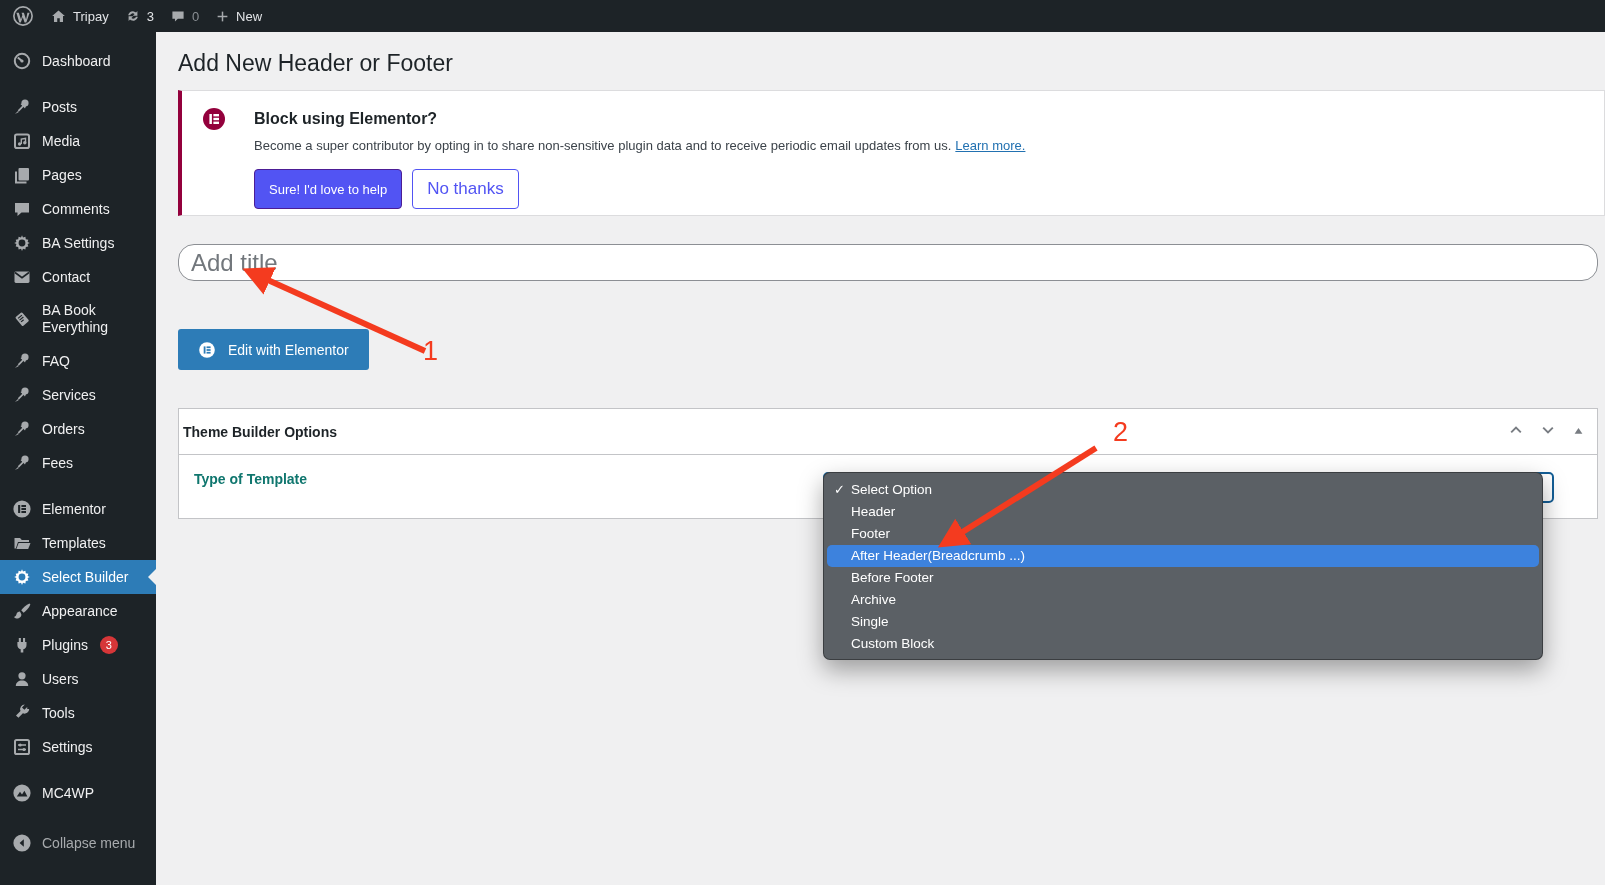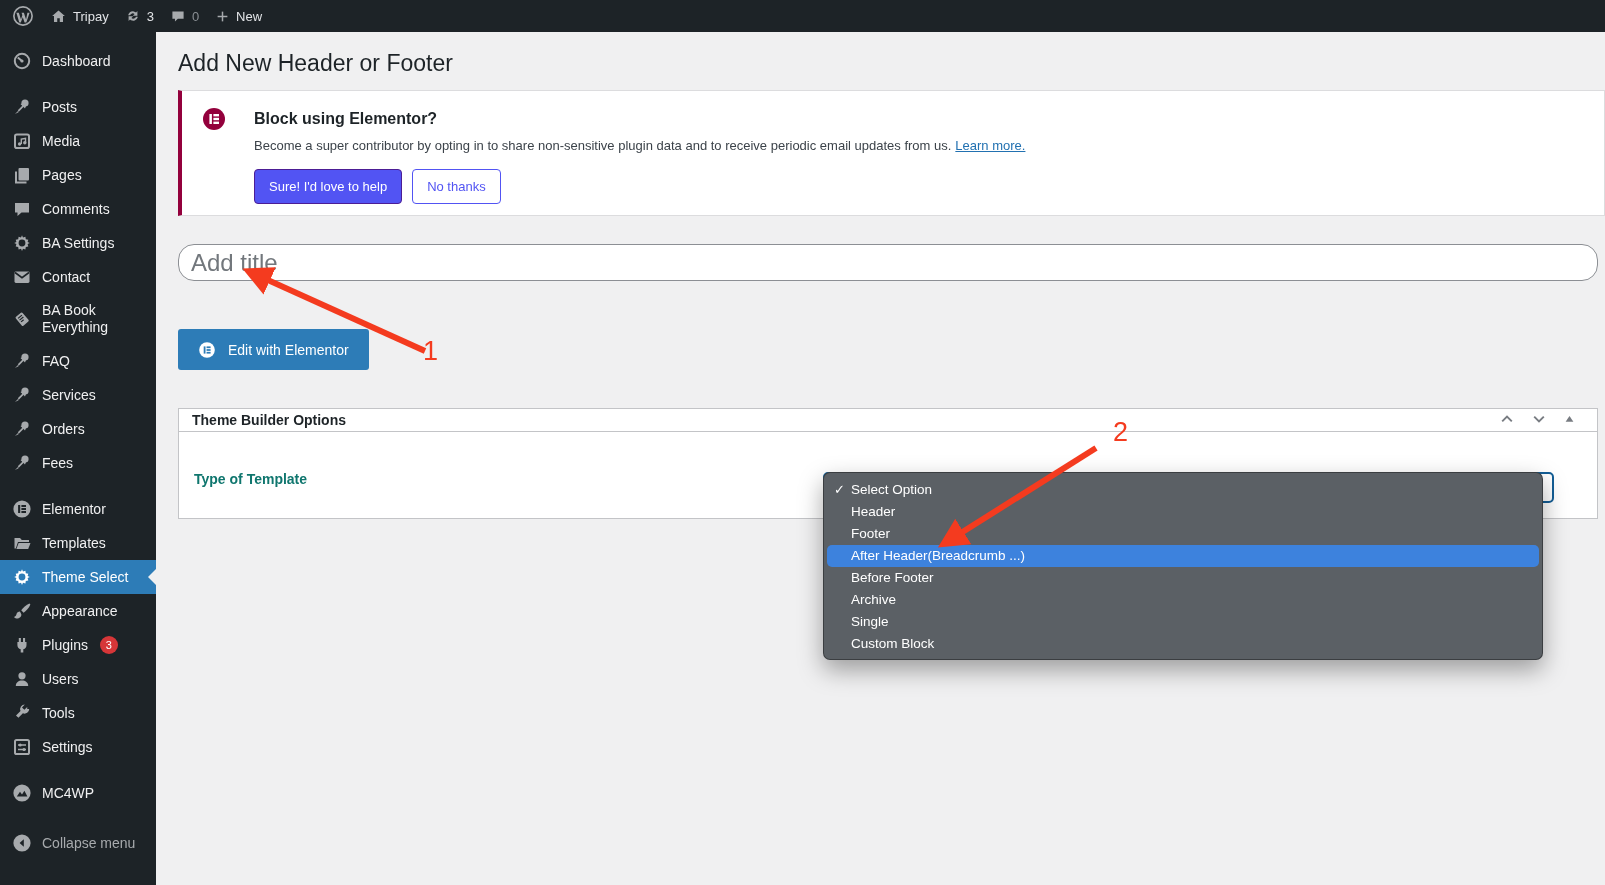--- a/index.html
+++ b/index.html
@@ -37,35 +37,35 @@
   .notice { position:absolute; left:178px; top:90px; width:1427px; height:126px; background:#fff;
     border:1px solid #dcdcde; border-left:4px solid #93003c; z-index:5; }
   .notice-icon { position:absolute; left:20px; top:16px; width:24px; height:24px; }
   .notice-title { position:absolute; left:72px; top:19px; font-size:16px; font-weight:bold; color:#1d2327; }
   .notice-body { position:absolute; left:72px; top:47px; font-size:13px; color:#3c434a; }
   .notice-link { color:#2271b1; text-decoration:underline; cursor:pointer; margin-left:4px; }
   .notice-btns { position:absolute; left:72px; top:78px; display:flex; gap:10px; }
   .btn-purple { background:#5254f3; color:#fff; border:1px solid #4c1d95; border-radius:4px;
     font-size:13px; padding:6px 14px; cursor:pointer; font-family:inherit; }
   .btn-ghost { background:#fff; color:#5254f3; border:1px solid #5254f3; border-radius:4px;
-    font-size:13px; padding:9px 14px; cursor:pointer; font-family:inherit; }
+    font-size:17px; padding:9px 14px; cursor:pointer; font-family:inherit; }
 
   .title-input { position:absolute; left:178px; top:244px; width:1420px; height:37px;
     border:1px solid #8c8f94; border-radius:16px; background:#fff; font-size:24px; padding:0 12px;
     font-family:inherit; color:#1d2327; }
   .title-input::placeholder { color:#72777c; }
 
   .btn-elementor { position:absolute; left:178px; top:329px; height:41px; background:#2d7cb7;
     color:#fff; border:none; border-radius:3px; font-size:14px; padding:0 20px; display:flex;
     align-items:center; gap:12px; cursor:pointer; font-family:inherit; }
 
   .metabox { position:absolute; left:178px; top:408px; width:1420px; height:111px; background:#fff;
     border:1px solid #c3c4c7; z-index:1; }
-  .metabox-header { height:23px; border-bottom:1px solid #c3c4c7; display:flex; align-items:center;
-    padding:0 13px; }
+  .metabox-header { height:46px; border-bottom:1px solid #c3c4c7; display:flex; align-items:center;
+    padding:0 4px; }
   .metabox-title { font-size:14px; font-weight:bold; color:#1d2327; flex:1; }
   .mb-btn { background:none; border:none; padding:0 8px; cursor:pointer; color:#787c82; height:24px; }
   .metabox-body-label { position:absolute; left:15px; top:62px; font-size:14px; font-weight:bold; color:#0f766e; }
 
   .native-select { position:absolute; left:823px; top:472px; width:731px; height:31px; background:#fff;
     border:2px solid #135e96; border-radius:5px; z-index:6; }
 
   .dropdown { position:absolute; left:823px; top:472px; width:720px; height:188px; background:#5b6065;
     border:1px solid rgba(0,0,0,.35); border-radius:7px; box-shadow:0 10px 24px rgba(0,0,0,.35);
     z-index:8; padding:6px 0; }
@@ -309,21 +309,21 @@
   <div class="sb-item">
     <svg class="sb-icon">
         <use href="#i-folder"></use>
       </svg>
     <span class="sb-label">Templates</span>
   </div>
   <div class="sb-item active">
     <svg class="sb-icon">
         <use href="#i-gear"></use>
       </svg>
-    <span class="sb-label">Theme Select</span>
+    <span class="sb-label">Select Builder</span>
   </div>
   <div class="sb-item">
     <svg class="sb-icon">
         <use href="#i-brush"></use>
       </svg>
     <span class="sb-label">Appearance</span>
   </div>
   <div class="sb-item">
     <svg class="sb-icon">
         <use href="#i-plug"></use>

